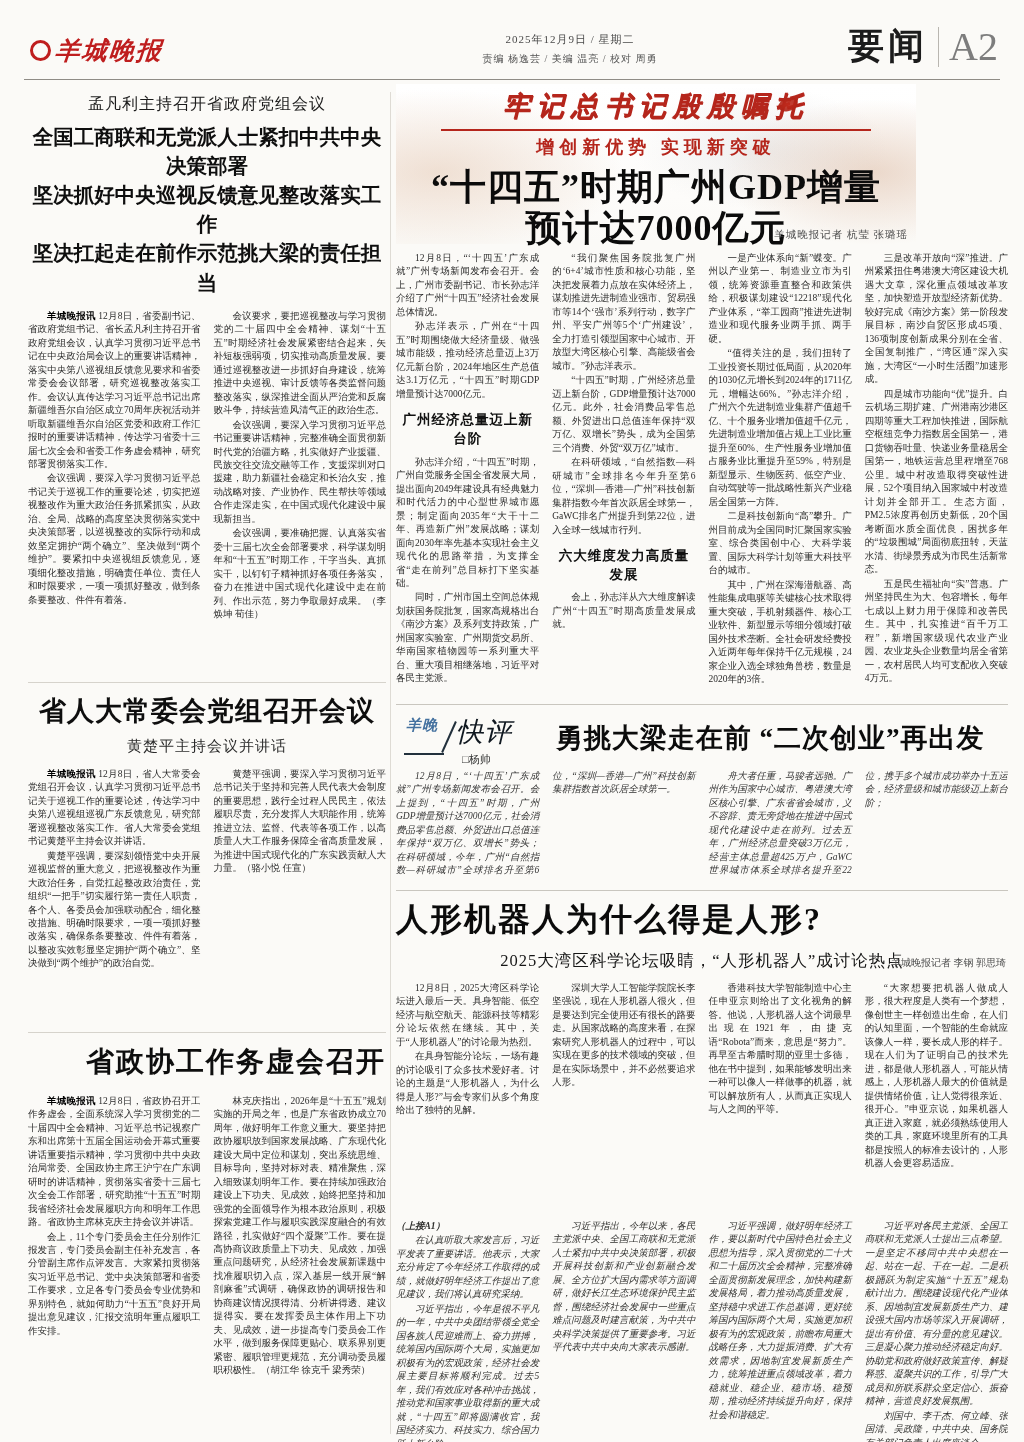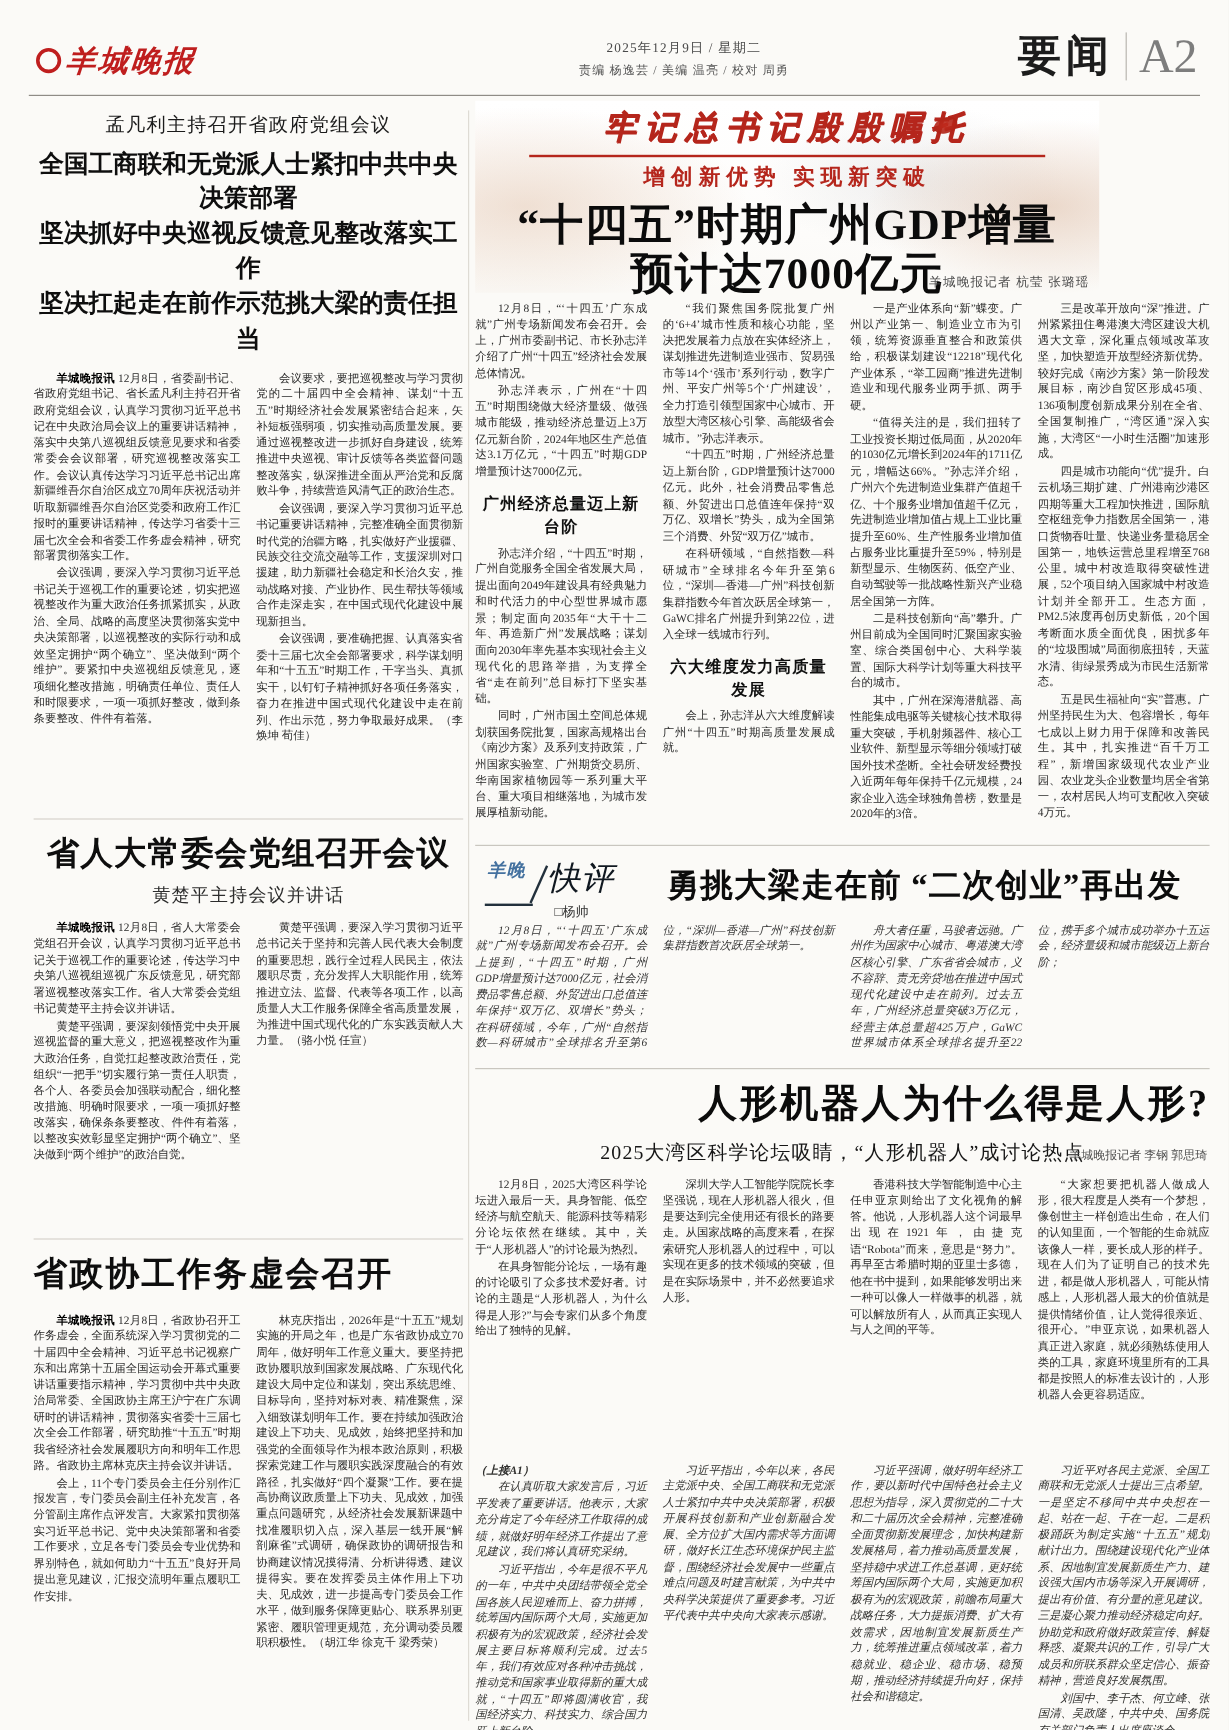--- a/index.html
+++ b/index.html
@@ -32,21 +32,21 @@
 
   
   .leftcol{position:absolute;left:28px;top:92px;width:358px;}
   .a1-kicker{font-size:16px;text-align:center;letter-spacing:1px;color:#1b1b1b;margin:2px 0 8px;}
   .a1-head{font-size:20.5px;font-weight:bold;text-align:center;line-height:1.42;color:#0e0e0e;}
   .a1-body{height:360px;margin-top:12px;}
   .l-div{height:1px;background:#d6d3cc;margin:12px 0 10px;}
   .a2-head{font-size:27px;font-weight:bold;text-align:center;letter-spacing:1px;color:#0e0e0e;}
   .a2-deck{font-size:15px;text-align:center;margin-top:8px;color:#2c2c2c;letter-spacing:1px;}
   .a2-body{height:252px;margin-top:12px;}
-  .a3-head{font-size:28px;font-weight:bold;text-align:left;letter-spacing:2px;color:#0e0e0e;margin-top:6px;}
+  .a3-head{font-size:28px;font-weight:bold;text-align:right;letter-spacing:2px;color:#0e0e0e;margin-top:6px;}
   .a3-body{height:328px;margin-top:14px;}
 
   
   .banner{position:absolute;left:396px;top:84px;width:520px;height:160px;
     background:
       radial-gradient(55% 80% at 8% 55%, rgba(216,176,146,.38), transparent 65%),
       radial-gradient(45% 70% at 92% 55%, rgba(209,166,136,.42), transparent 65%),
       radial-gradient(35% 55% at 70% 40%, rgba(186,186,190,.22), transparent 70%),
       linear-gradient(#ffffff, #fdfcfa 70%, rgba(253,252,250,0));}
   .eyebrow{margin-top:4px;text-align:center;font-size:27px;font-weight:900;font-style:italic;color:#b5261c;letter-spacing:7px;text-shadow:.6px .6px 0 #b5261c;}
@@ -64,21 +64,21 @@
   .qp-brand{position:absolute;left:0;top:2px;width:126px;height:54px;}
   .qp-top{position:absolute;left:8px;top:2px;font-size:15px;font-weight:bold;font-style:italic;color:#44719f;letter-spacing:1px;border-bottom:2px solid #22303c;padding:0 6px 18px 2px;}
   .qp-slash{position:absolute;left:52px;top:6px;width:2px;height:34px;background:#22303c;transform:rotate(24deg);}
   .qp-big{position:absolute;left:60px;top:0px;font-size:27px;font-weight:400;font-style:italic;color:#101820;letter-spacing:1px;}
   .qp-author{position:absolute;left:66px;top:38px;font-size:11px;color:#333;}
   .qp-head{position:absolute;left:136px;right:0;top:8px;text-align:center;font-size:27px;font-weight:bold;color:#0c0c0c;letter-spacing:1px;}
   .qp-body{position:absolute;left:0;right:0;top:58px;height:110px;font-style:italic;color:#333;}
 
   
   .robot{position:absolute;left:396px;top:898px;width:612px;}
-  .robot-head{text-align:right;font-size:32px;font-weight:bold;color:#0b0b0b;letter-spacing:2px;}
+  .robot-head{text-align:left;font-size:32px;font-weight:bold;color:#0b0b0b;letter-spacing:2px;}
   .robot-deckrow{position:relative;margin-top:8px;height:22px;}
   .robot-deck{text-align:center;font-size:16.5px;color:#161616;letter-spacing:1px;}
   .robot-byline{position:absolute;right:2px;top:6px;font-size:10px;color:#4e4e4e;padding-left:20px;}
   .robot-body{margin-top:10px;height:226px;}
   .jump-body{margin-top:12px;height:234px;font-style:italic;color:#30302e;}
 </style>
 </head>
 <body>
 
 <div class="page">
@@ -146,21 +146,21 @@
       <div>预计达7000亿元</div>
     </div>
     <div class="main-byline">羊城晚报记者 杭莹 张璐瑶</div>
   </div>
 
   <div class="main-body colflow cols4">
       <div class="fl-p">12月8日，“‘十四五’广东成就”广州专场新闻发布会召开。会上，广州市委副书记、市长孙志洋介绍了广州“十四五”经济社会发展总体情况。</div>
       <div class="fl-p">孙志洋表示，广州在“十四五”时期围绕做大经济量级、做强城市能级，推动经济总量迈上3万亿元新台阶，2024年地区生产总值达3.1万亿元，“十四五”时期GDP增量预计达7000亿元。</div>
       <div class="fl-h">广州经济总量迈上新台阶</div>
       <div class="fl-p">孙志洋介绍，“十四五”时期，广州自觉服务全国全省发展大局，提出面向2049年建设具有经典魅力和时代活力的中心型世界城市愿景；制定面向2035年“大干十二年、再造新广州”发展战略；谋划面向2030年率先基本实现社会主义现代化的思路举措，为支撑全省“走在前列”总目标打下坚实基础。</div>
-      <div class="fl-p">同时，广州市国土空间总体规划获国务院批复，国家高规格出台《南沙方案》及系列支持政策，广州国家实验室、广州期货交易所、华南国家植物园等一系列重大平台、重大项目相继落地，为城市发展厚植新动能。</div>
+      <div class="fl-p">同时，广州市国土空间总体规划获国务院批复，国家高规格出台《南沙方案》及系列支持政策，广州国家实验室、广州期货交易所、华南国家植物园等一系列重大平台、重大项目相继落地，习近平对各民主党派。</div>
       <div class="fl-p">“我们聚焦国务院批复广州的‘6+4’城市性质和核心功能，坚决把发展着力点放在实体经济上，谋划推进先进制造业强市、贸易强市等14个‘强市’系列行动，数字广州、平安广州等5个‘广州建设’，全力打造引领型国家中心城市、开放型大湾区核心引擎、高能级省会城市。”孙志洋表示。</div>
       <div class="fl-p">“十四五”时期，广州经济总量迈上新台阶，GDP增量预计达7000亿元。此外，社会消费品零售总额、外贸进出口总值连年保持“双万亿、双增长”势头，成为全国第三个消费、外贸“双万亿”城市。</div>
       <div class="fl-p">在科研领域，“自然指数—科研城市”全球排名今年升至第6位，“深圳—香港—广州”科技创新集群指数今年首次跃居全球第一，GaWC排名广州提升到第22位，进入全球一线城市行列。</div>
       <div class="fl-h">六大维度发力高质量发展</div>
       <div class="fl-p">会上，孙志洋从六大维度解读广州“十四五”时期高质量发展成就。</div>
       <div class="fl-p">一是产业体系向“新”蝶变。广州以产业第一、制造业立市为引领，统筹资源垂直整合和政策供给，积极谋划建设“12218”现代化产业体系，“举工园商”推进先进制造业和现代服务业两手抓、两手硬。</div>
       <div class="fl-p">“值得关注的是，我们扭转了工业投资长期过低局面，从2020年的1030亿元增长到2024年的1711亿元，增幅达66%。”孙志洋介绍，广州六个先进制造业集群产值超千亿、十个服务业增加值超千亿元，先进制造业增加值占规上工业比重提升至60%、生产性服务业增加值占服务业比重提升至59%，特别是新型显示、生物医药、低空产业、自动驾驶等一批战略性新兴产业稳居全国第一方阵。</div>
       <div class="fl-p">二是科技创新向“高”攀升。广州目前成为全国同时汇聚国家实验室、综合类国创中心、大科学装置、国际大科学计划等重大科技平台的城市。</div>
       <div class="fl-p">其中，广州在深海潜航器、高性能集成电驱等关键核心技术取得重大突破，手机射频器件、核心工业软件、新型显示等细分领域打破国外技术垄断。全社会研发经费投入近两年每年保持千亿元规模，24家企业入选全球独角兽榜，数量是2020年的3倍。</div>
       <div class="fl-p">三是改革开放向“深”推进。广州紧紧扭住粤港澳大湾区建设大机遇大文章，深化重点领域改革攻坚，加快塑造开放型经济新优势。较好完成《南沙方案》第一阶段发展目标，南沙自贸区形成45项、136项制度创新成果分别在全省、全国复制推广，“湾区通”深入实施，大湾区“一小时生活圈”加速形成。</div>

